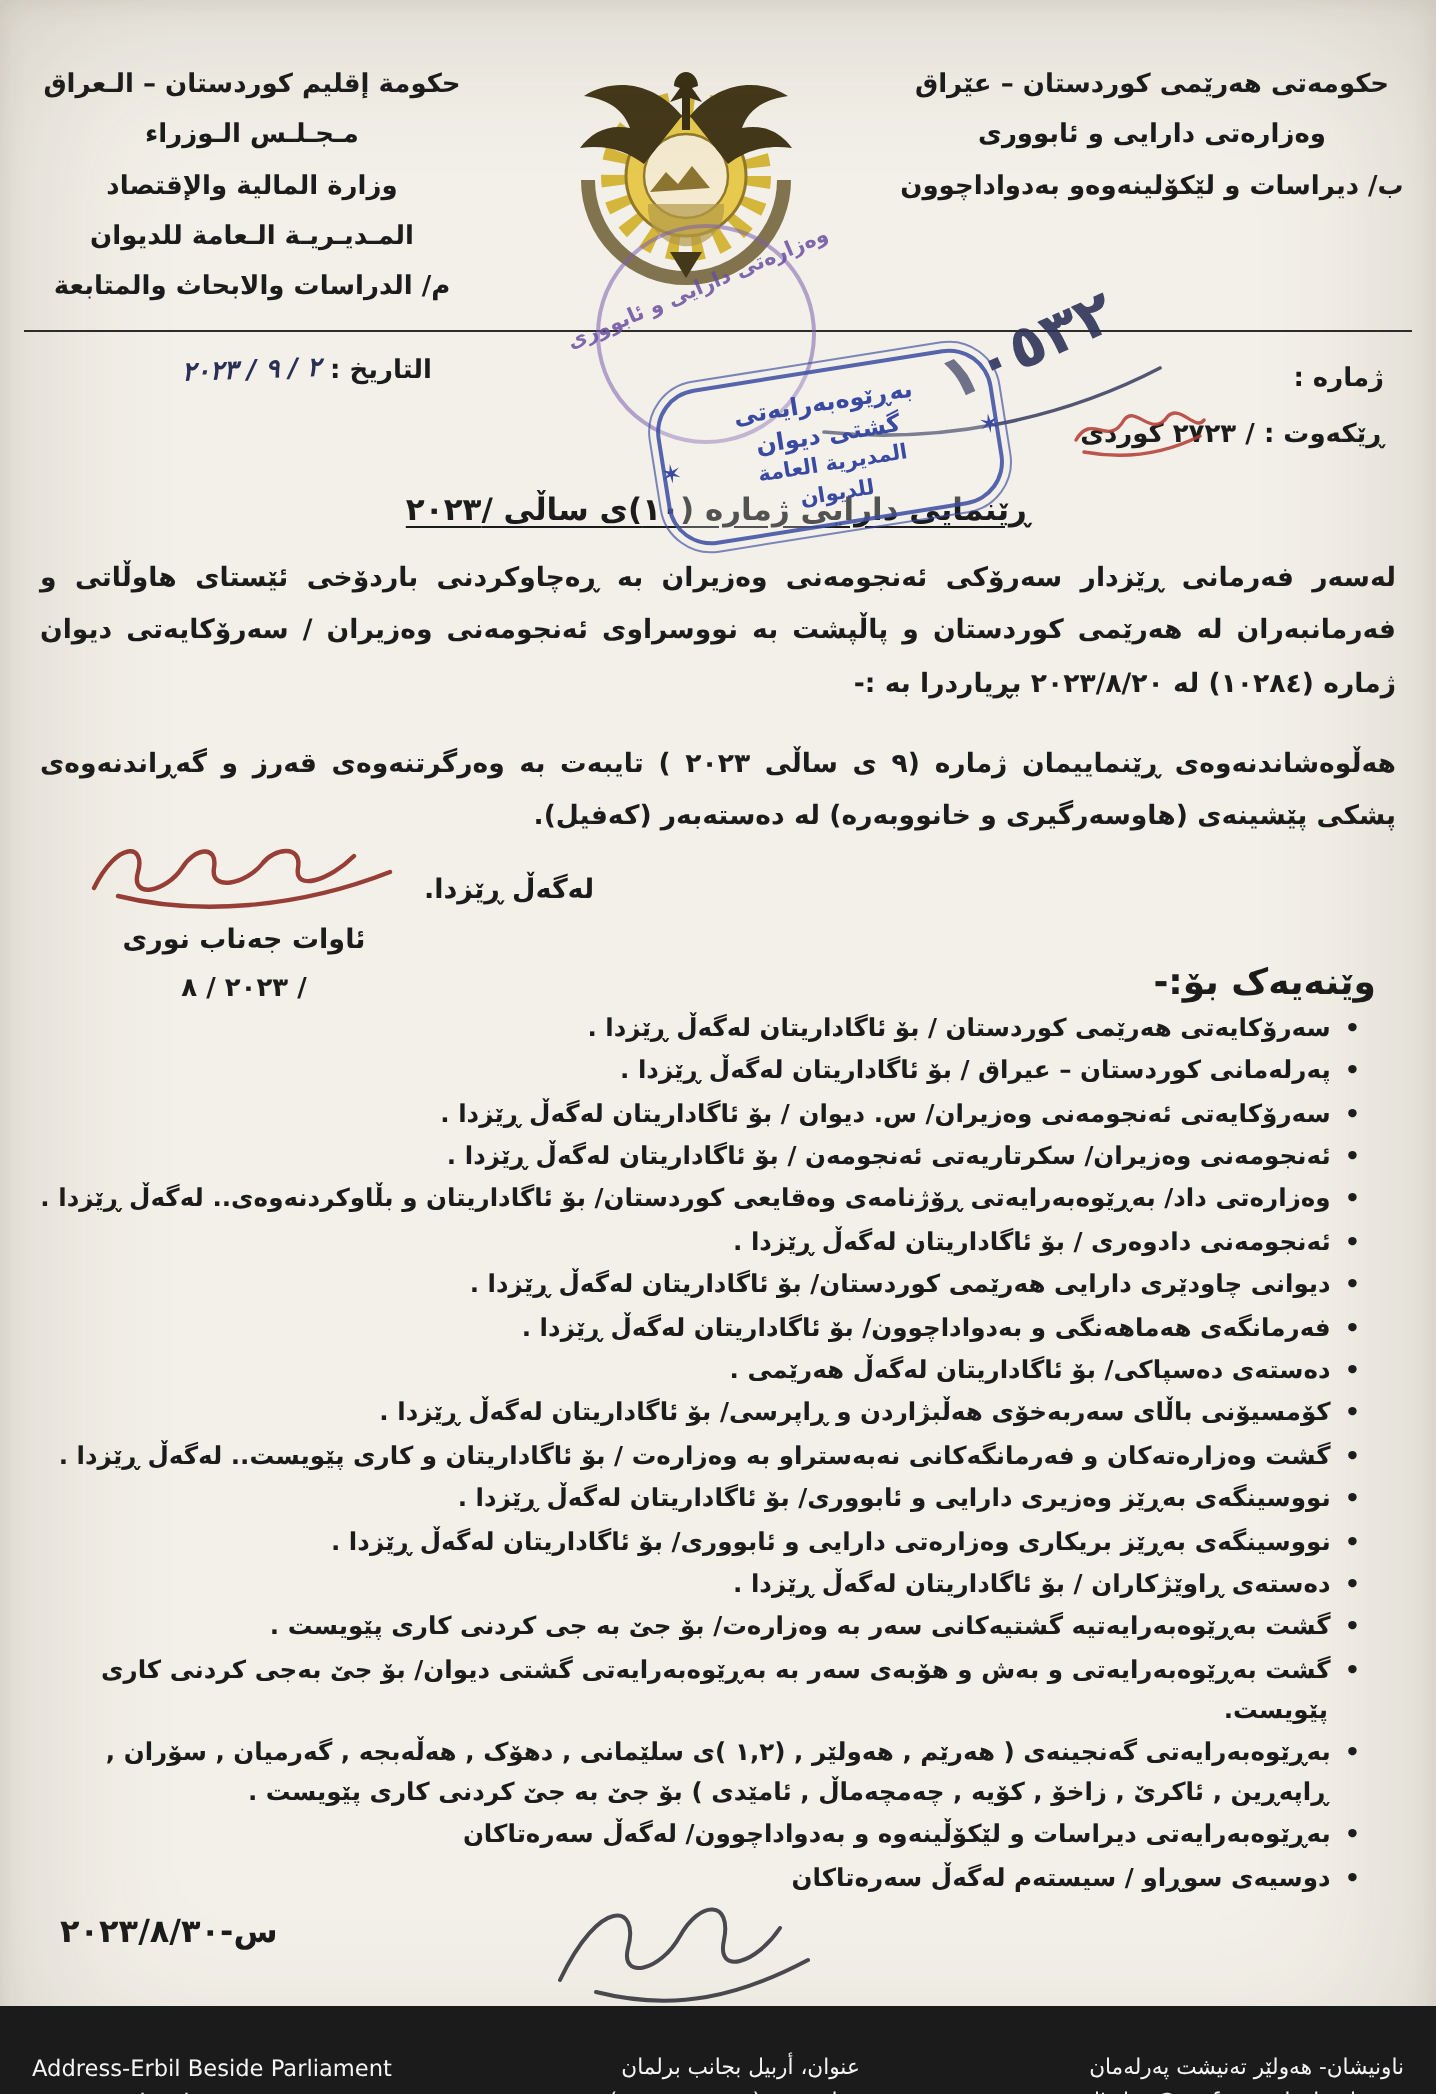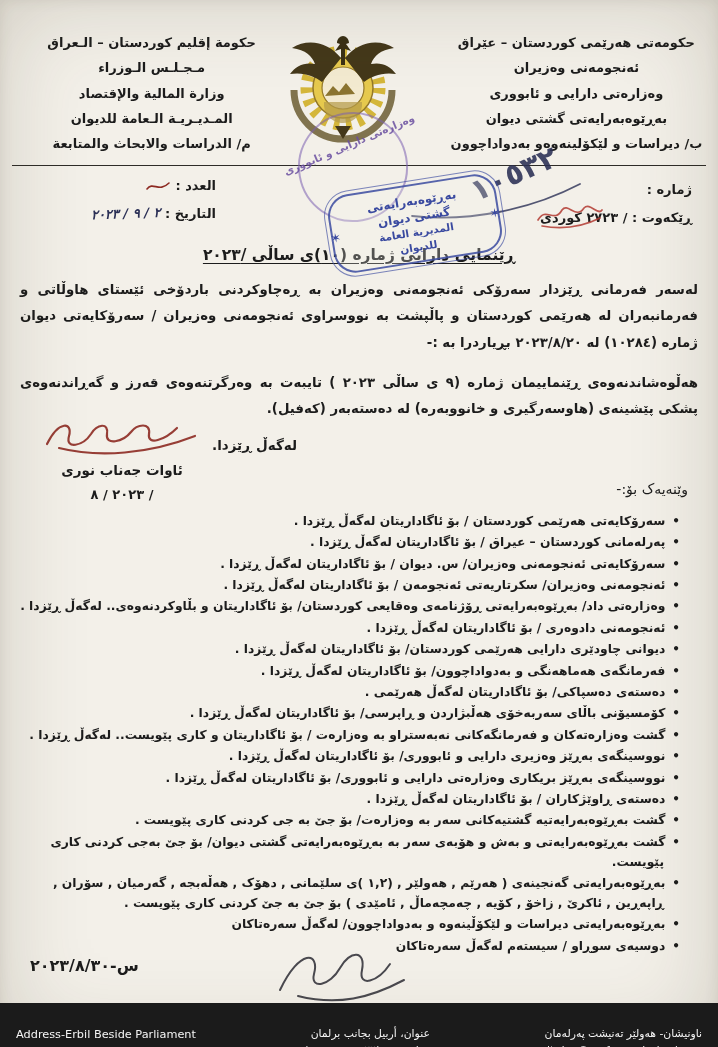--- a/index.html
+++ b/index.html
@@ -7,21 +7,21 @@
     position:relative; width:718px; height:1047px; margin:0 auto;
     background:#f3f0e9; color:#1c1c1c; overflow:hidden;
     font-family:"DejaVu Sans","Liberation Sans",sans-serif; direction:rtl;
   }
   .page::before {
     content:""; position:absolute; inset:0; pointer-events:none; z-index:55;
     box-shadow: inset 0 0 90px rgba(70,58,35,.20), inset 0 0 14px rgba(70,58,35,.10);
   }
   
   .doc-header { display:flex; justify-content:space-between; align-items:flex-start; padding:30px 14px 0; }
-  .hdr-col { font-weight:bold; font-size:13px; line-height:1.95; text-align:center;margin-left:26px; }
+  .hdr-col { font-weight:bold; font-size:13px; line-height:1.95; text-align:center; }
   .hdr-kurdish { width:256px; }
   .hdr-arabic  { width:224px; }
   .hdr-center  { width:160px; display:flex; justify-content:center; margin-top:-6px; position:relative; z-index:5; }
   .rule { border-top:1.7px solid #2e2c28; margin:8px 12px 0; }
   
   .meta { position:relative; height:78px; font-weight:bold; font-size:13px; }
   .meta-kurdish { position:absolute; right:26px; top:10px; text-align:right; line-height:2.15; }
   .meta-arabic  { position:absolute; left:26px;  top:6px;  line-height:2.15; width:190px; text-align:right; }
   .hand { display:inline-block; font-style:italic; transform:rotate(-2deg); color:#2a2f55; }
   .hand-number {
@@ -70,21 +70,21 @@
   .salutation { position:absolute; left:212px; top:14px; font-size:13.5px; font-weight:bold; }
   .sig-block {
     position:absolute; left:20px; top:412px; width:204px; z-index:25;
     text-align:center; font-weight:bold;
   }
   .sig-name  { font-size:13.5px; margin-top:-4px; }
   .sig-title { font-size:13.5px; margin-top:6px; }
   .sig-date  { font-size:13px; margin-top:9px; }
   
   .cc-section { padding:0 26px 0 20px; }
-  .cc-heading { font-size:14px; font-weight:normal; margin:0 4px 15px 0; }
+  .cc-heading { font-size:18px; font-weight:bold; margin:0 4px 3px 0; }
   .cc-list { list-style:none; margin:0; padding:0 12px 0 0; }
   .cc-list li {
     font-size:12.3px; font-weight:600; line-height:1.62; margin:0 0 1.5px;
     padding-right:16px; text-indent:-16px;
   }
   .cc-list li::before { content:"•"; margin-left:7px; font-size:12px; }
   
   .file-note { position:absolute; left:30px; top:956px; font-size:16px; font-weight:bold; z-index:10; }
   .bottom-scribble { position:absolute; left:266px; top:938px; z-index:10; }
   
@@ -99,23 +99,21 @@
   .f-en { text-align:left; direction:ltr; font-size:11.3px; }
 </style>
 </head>
 <body>
 
 <div class="page">
 
   <div class="doc-header">
     <div class="hdr-col hdr-kurdish">
       <div>حکومەتی هەرێمی کوردستان – عێراق</div>
-      <div>ئەنجومەنی وەزیران</div>
       <div>وەزارەتی دارایی و ئابووری</div>
-      <div>بەڕێوەبەرایەتی گشتی دیوان</div>
       <div>ب/ دیراسات و لێکۆلینەوەو بەدواداچوون</div>
     </div>
 
     <div class="hdr-center">
       <svg width="126" height="124" viewBox="0 0 126 124" aria-hidden="true">
         <path d="M14 66 a49 49 0 1 0 98 0" fill="none" stroke="#6b5d33" stroke-width="7" opacity="0.85"></path>
         <circle cx="63" cy="64" r="36" fill="none" stroke="#d4b63a" stroke-width="13" stroke-dasharray="5.5 6.5"></circle>
         <circle cx="63" cy="64" r="30" fill="#e6c94d" stroke="#93782a" stroke-width="1.5"></circle>
         <circle cx="63" cy="64" r="21" fill="#f3ead0" stroke="#93782a" stroke-width="1.2"></circle>
         <path d="M45 72 l8 -10 6 6 7 -9 9 11 z" fill="#8b7430"></path>
@@ -161,26 +159,20 @@
 
   <div class="meta">
     <div class="meta-kurdish">
       <div><span>ژمارە :</span></div>
       <div>
         <span>ڕێکەوت :</span>
         <span>/ ٢٧٢٣ کوردی</span>
       </div>
     </div>
     <div class="meta-arabic">
-      <div>
-        <span>العدد :</span>
-        <svg class="small-mark" width="26" height="14" viewBox="0 0 26 14" aria-hidden="true">
-          <path d="M2 10 C8 2 14 14 24 4" stroke="#8d2a22" stroke-width="1.6" fill="none" stroke-linecap="round"></path>
-        </svg>
-      </div>
       <div>
         <span>التاريخ :</span>
         <span class="hand">٢ / ٩ / ٢٠٢٣</span>
       </div>
     </div>
   </div>
 
   <h1 class="title">ڕێنمایی دارایی ژمارە (١٠)ی ساڵی /٢٠٢٣</h1>
 
   <div class="body-text">

